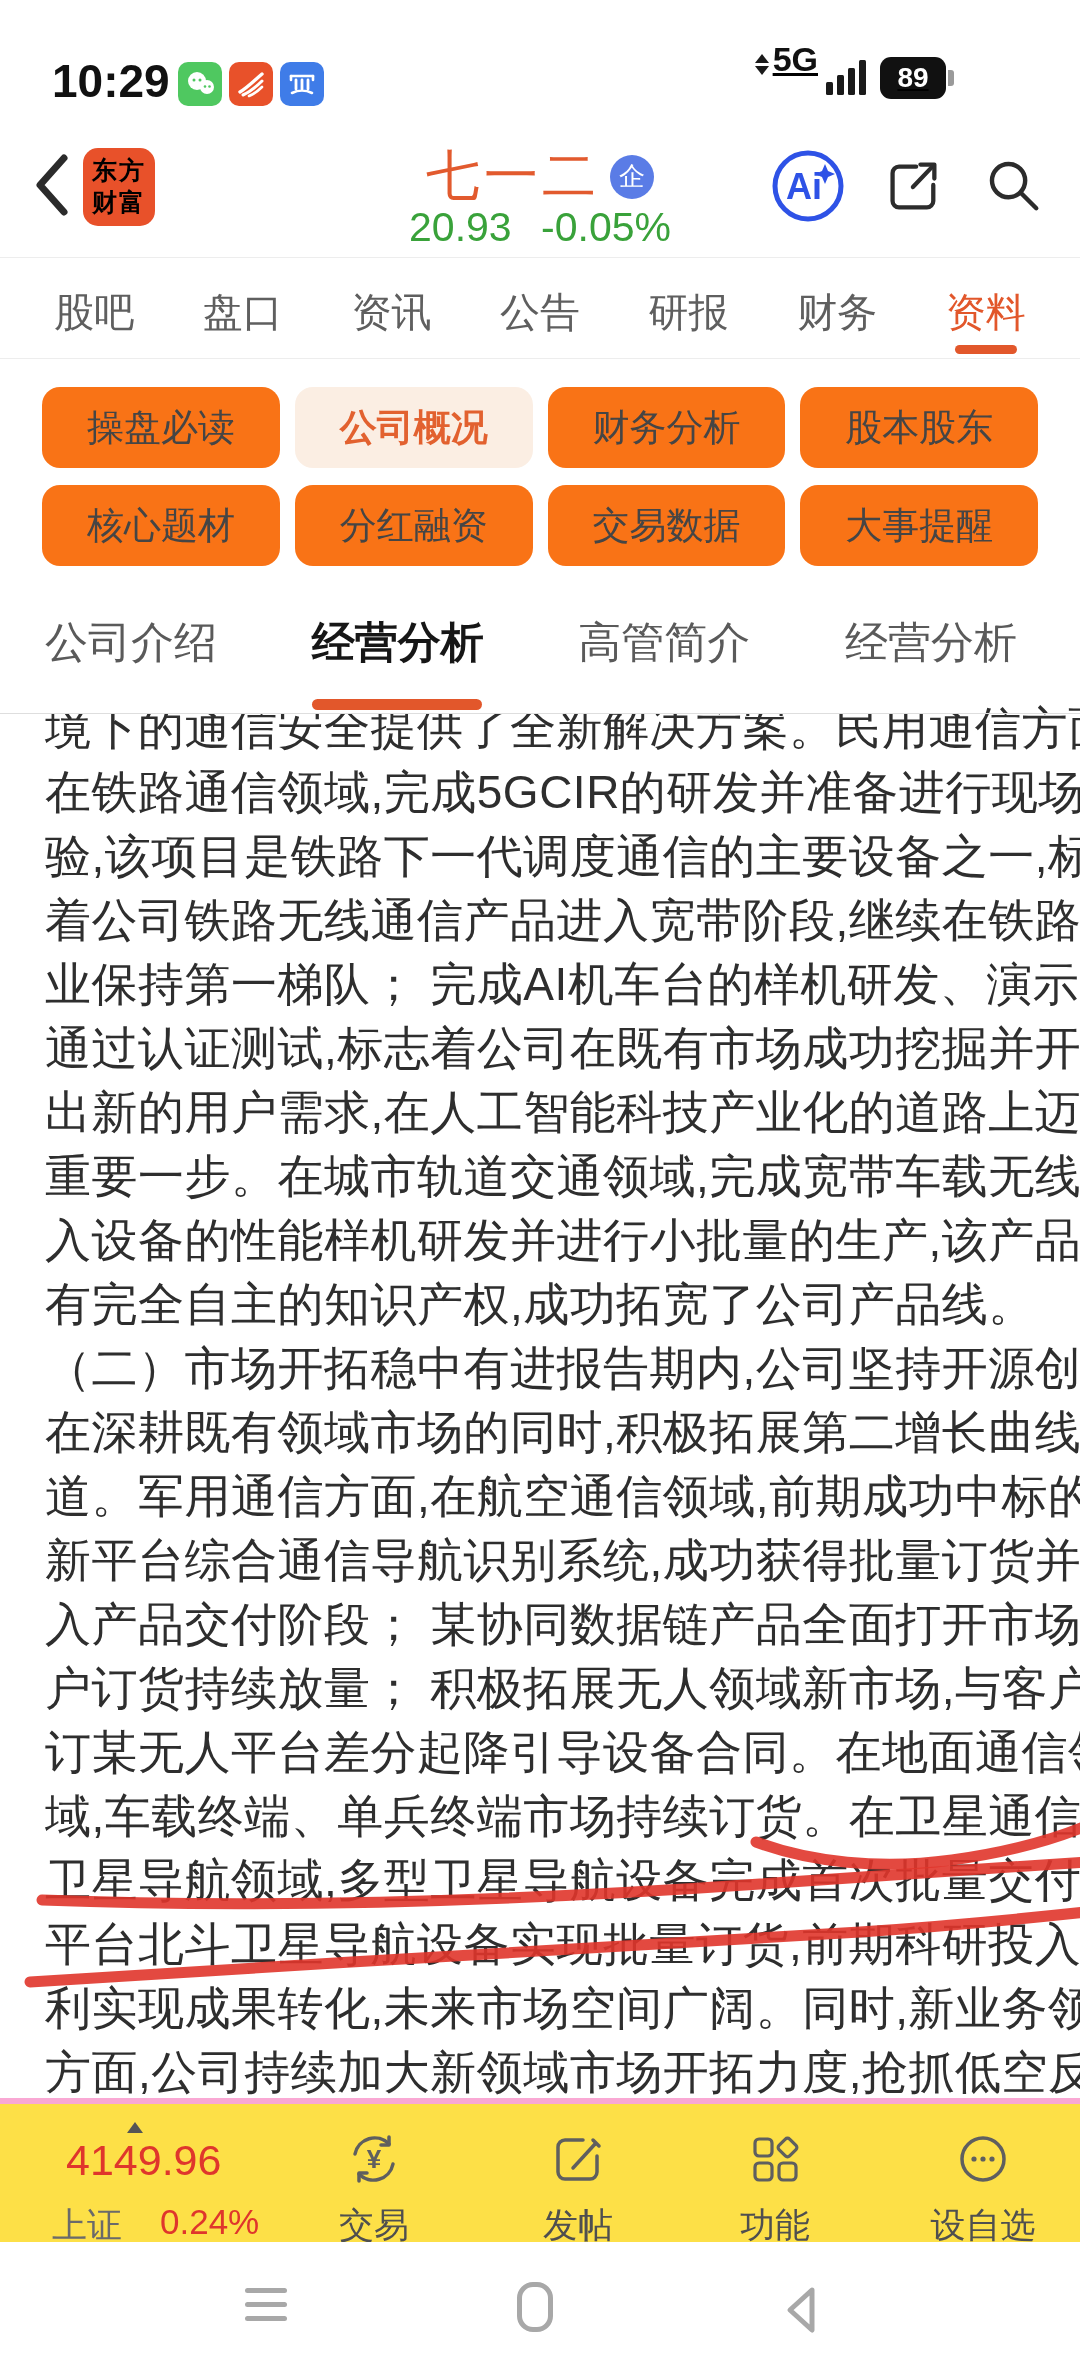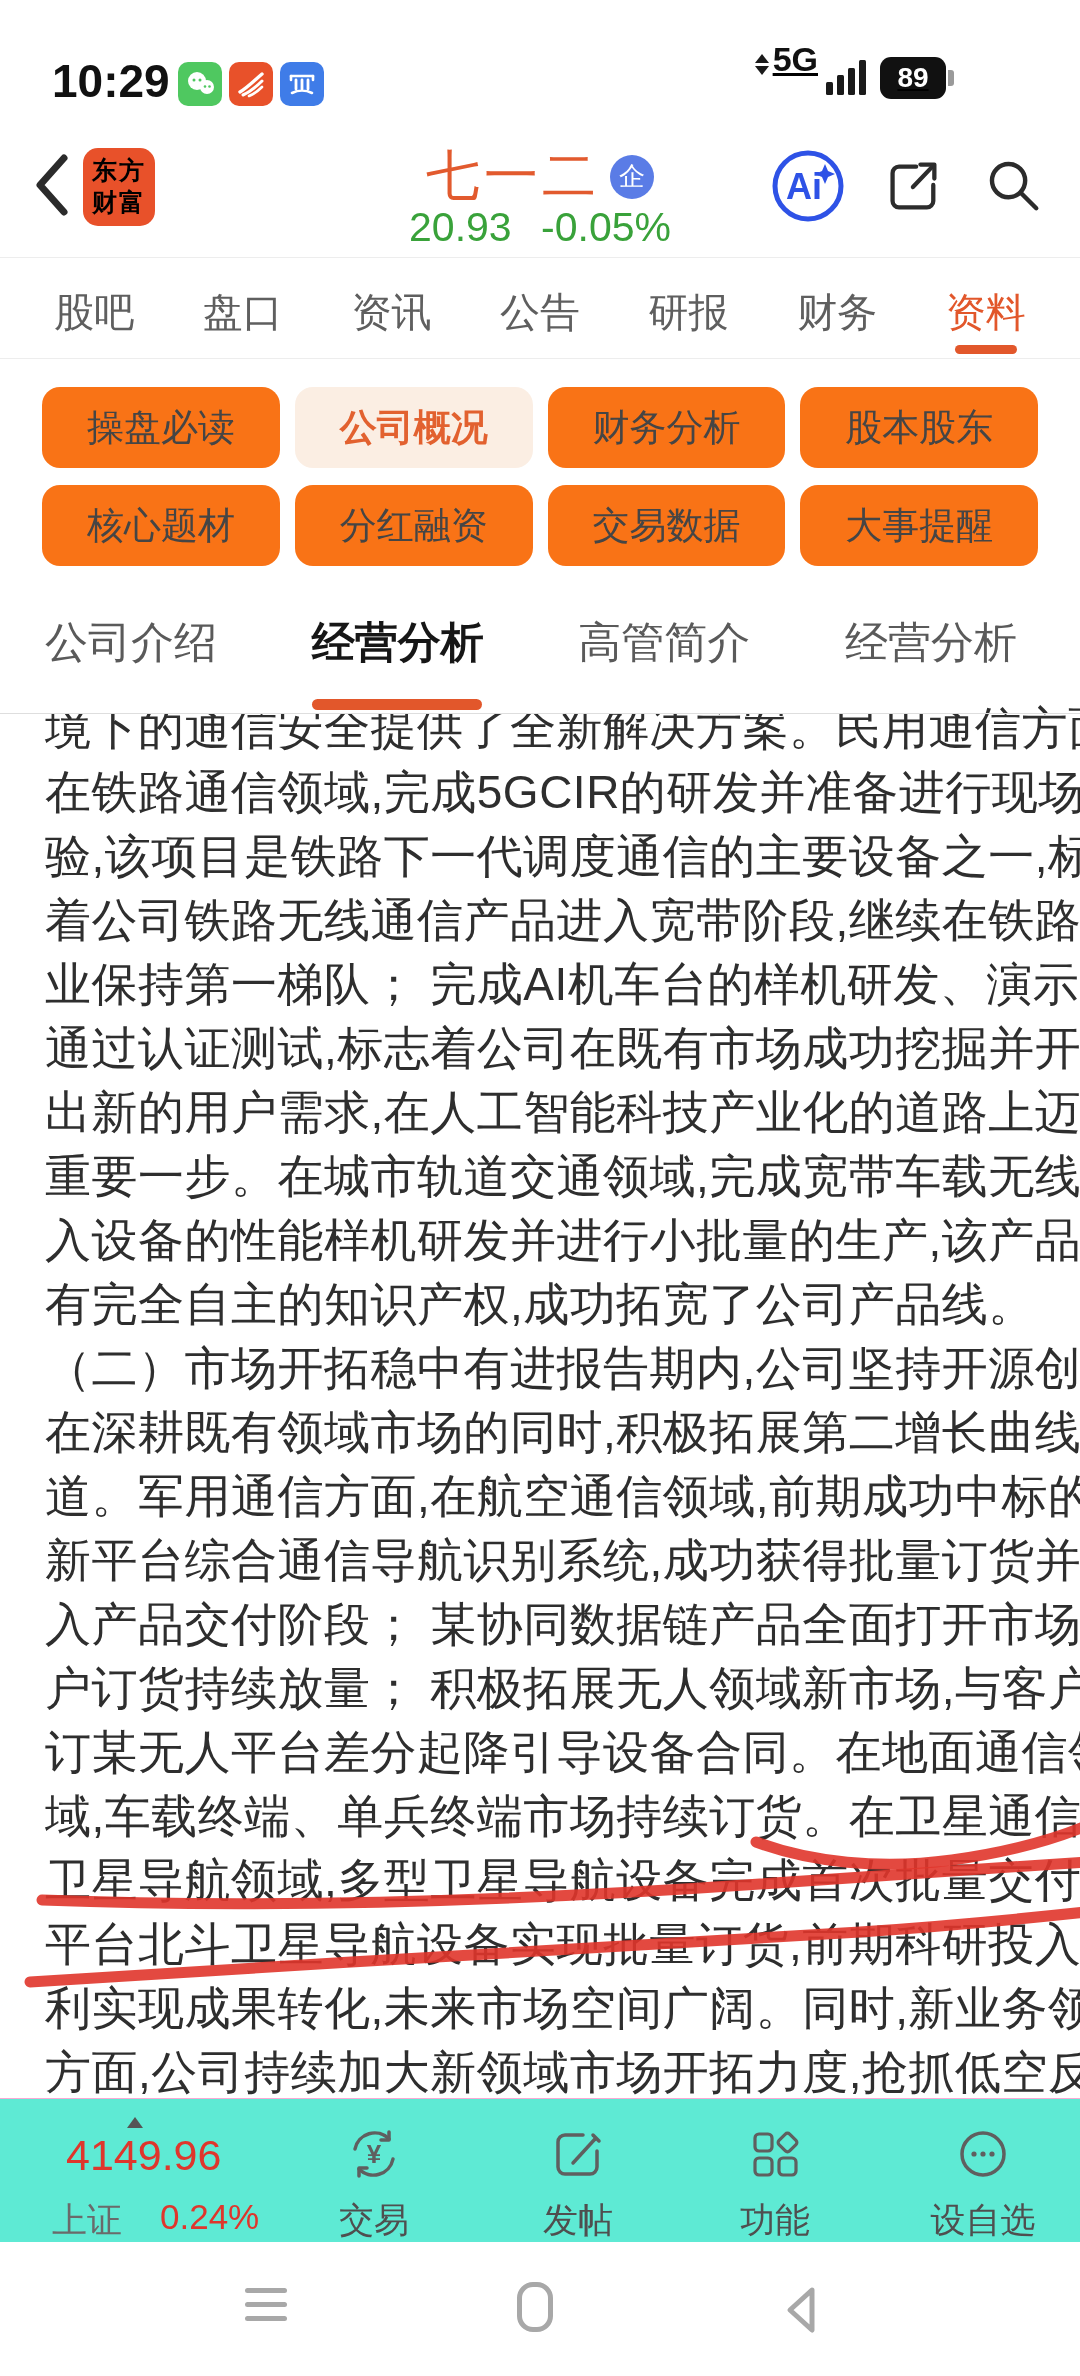--- a/index.html
+++ b/index.html
@@ -57,21 +57,21 @@
     grid-template-columns:repeat(4,1fr); gap:17px 15px; grid-auto-rows:81px; }
   .chip { background:#f97316; border-radius:18px; display:flex; align-items:center; justify-content:center;
     font-size:37px; color:#454545; }
   .chip.active { background:#fbeee3; color:#e2612f; font-weight:700; }
   
   .sub-tabs { position:absolute; top:588px; left:45px; width:972px; height:110px; display:flex; justify-content:space-between; }
   .subtab { display:flex; align-items:center; font-size:43px; color:#5a5a5a; }
   .subtab.active { color:#161616; font-weight:700; }
   .sub-pill { position:absolute; left:312px; top:699px; width:170px; height:11px; border-radius:6px; background:var(--accent,#e2572b); }
   
-  .toolbar { position:absolute; top:2098px; left:0; width:1080px; height:144px; background:#5eead4; border-top:1px solid #f9a8d4; z-index:2; }
+  .toolbar { position:absolute; top:2098px; left:0; width:1080px; height:144px; background:#fde047; border-top:6px solid #f9a8d4; z-index:2; }
   .tb-tri { position:absolute; left:127px; top:18px; width:0; height:0; border-left:8px solid transparent; border-right:8px solid transparent; border-bottom:11px solid #555; }
   .tb-index-val { position:absolute; left:66px; top:32px; font-size:43px; color:var(--red,#df362c); }
   .tb-index-name { position:absolute; left:52px; top:98px; font-size:35px; color:#6a6a6a; }
   .tb-index-chg { position:absolute; left:160px; top:98px; font-size:35px; color:var(--red,#df362c); }
   .tb-action { position:absolute; top:26px; width:140px; text-align:center; }
   .tb-action svg { display:block; margin:0 auto; }
   .tb-label { font-size:35px; color:#4f4f4f; margin-top:14px; }
   
   .sysnav { position:absolute; top:2242px; left:0; width:1080px; height:134px; background:#fff; z-index:2; }
   .burger { position:absolute; left:245px; top:2288px; display:flex; flex-direction:column; gap:9px; }

